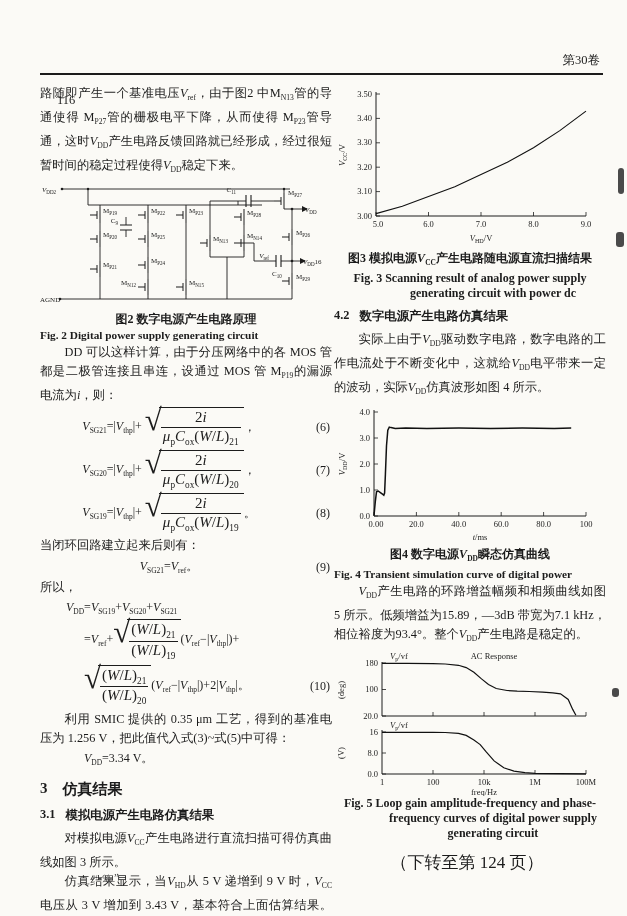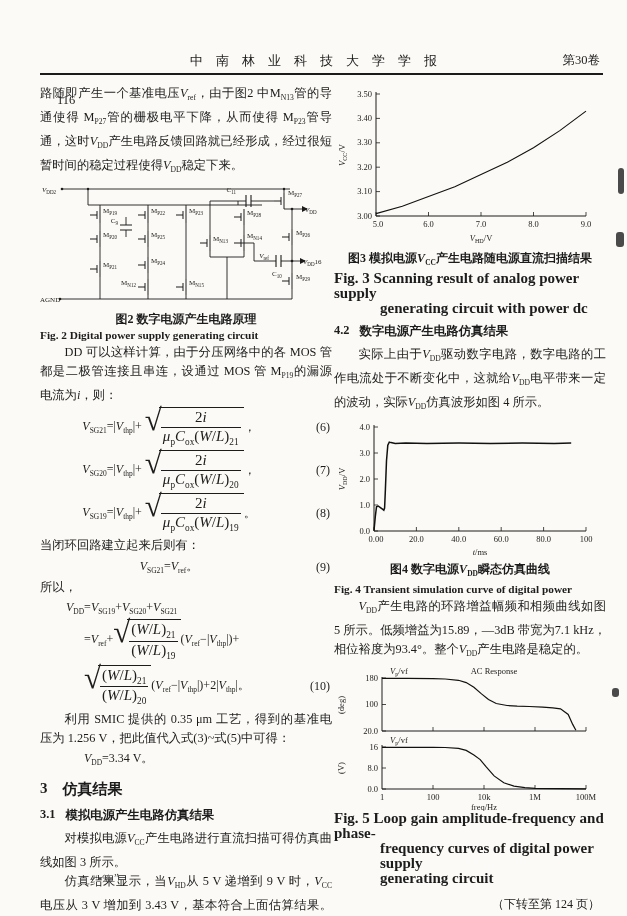--- a/index.html
+++ b/index.html
@@ -17,52 +17,51 @@
   .para{font-size:12.3px;line-height:18.6px;text-align:justify;margin:0 0 1px 0;}
   .indent{text-indent:2em;font-family:Liberation Serif, serif;}
   i{font-style:italic;}
   sub{font-size:0.62em;}
   
   svg{display:block;}
   .fig2-svg text{font-size:7px;font-family:"Liberation Serif",serif;}
   .chart text{font-size:8.5px;font-family:"Liberation Serif",serif;}
   .cap-cn{font-weight:bold;text-align:center;font-size:12px;line-height:17px;margin-top:2px;}
   .cap-en{font-weight:bold;text-align:left;font-size:11.3px;line-height:15px;}
-  .cap-en-block{width:fit-content;margin:0 auto;font-weight:bold;font-size:15px;line-height:15px;text-align:left;}
+  .cap-en-block{width:fit-content;margin:0 auto;font-weight:bold;font-size:12px;line-height:15px;text-align:center;}
   .cap-en-block .cl2{padding-left:46px;}
   
   .eq{display:flex;align-items:center;margin:3px 0;font-size:12px;position:relative;}
   .eq.center{justify-content:center;padding-right:34px;}
   .eq .no{position:absolute;right:2px;top:50%;transform:translateY(-50%);}
   .eq .gap{width:3px;}
   .frac{display:inline-flex;flex-direction:column;align-items:center;font-size:15px;line-height:1.15;}
   .frac .den{border-top:1px solid #1c1c1c;padding:0 2px;}
   .sqrt{display:inline-flex;align-items:flex-start;}
   .sqrt .rad{font-size:31px;line-height:26px;margin-right:-3px;}
   .sqrt .bdy{border-top:1.3px solid #1c1c1c;padding:1px 3px 0 2px;}
   .ind1{padding-left:26px;align-items:center;}
   .ind2{padding-left:44px;}
   
   .sec{font-size:15px;font-weight:bold;margin:12px 0 8px;display:flex;gap:15px;}
   .subsec{font-size:12.4px;font-weight:bold;margin:7px 0 5px;display:flex;gap:10px;}
-  .footer-note{font-size:12px;text-align:right;padding-right:6px;margin-top:10px;}
+  .footer-note{font-size:17px;text-align:center;padding-right:6px;margin-top:10px;}
   
   .artifact{position:absolute;left:92px;top:872px;font-size:11px;color:#444;font-style:italic;transform:rotate(-4deg);}
   .smudge{position:absolute;background:#4a4a4a;border-radius:3px;}
   .smudge.s1{left:618px;top:168px;width:6px;height:26px;}
   .smudge.s2{left:616px;top:232px;width:8px;height:15px;}
   .smudge.s3{left:612px;top:688px;width:7px;height:9px;}
 </style>
 </head>
 <body>
 
 <div class="page">
 
   <div class="hdr-page">116</div>
-  <div class="hdr-title">中南林业科技大学学报</div>
   <div class="hdr-vol">第30卷</div>
   <div class="hdr-rule"></div>
 
   <div class="col-l">
 
     <p class="para">路随即产生一个基准电压<i>V</i><sub>ref</sub>，由于图2 中M<sub>N13</sub>管的导通使得 M<sub>P27</sub>管的栅极电平下降，从而使得 M<sub>P23</sub>管导通，这时<i>V</i><sub>DD</sub>产生电路反馈回路就已经形成，经过很短暂时间的稳定过程使得<i>V</i><sub>DD</sub>稳定下来。</p>
 
     <svg class="fig2-svg" width="292" height="128" viewBox="0 0 292 128" fill="none" stroke="#1c1c1c">
       <g stroke-width="0.9">
         <path d="M22 8H250 M244 8V12 M244 28H252 M252 28H262 M48 8V24 M48 24H222

